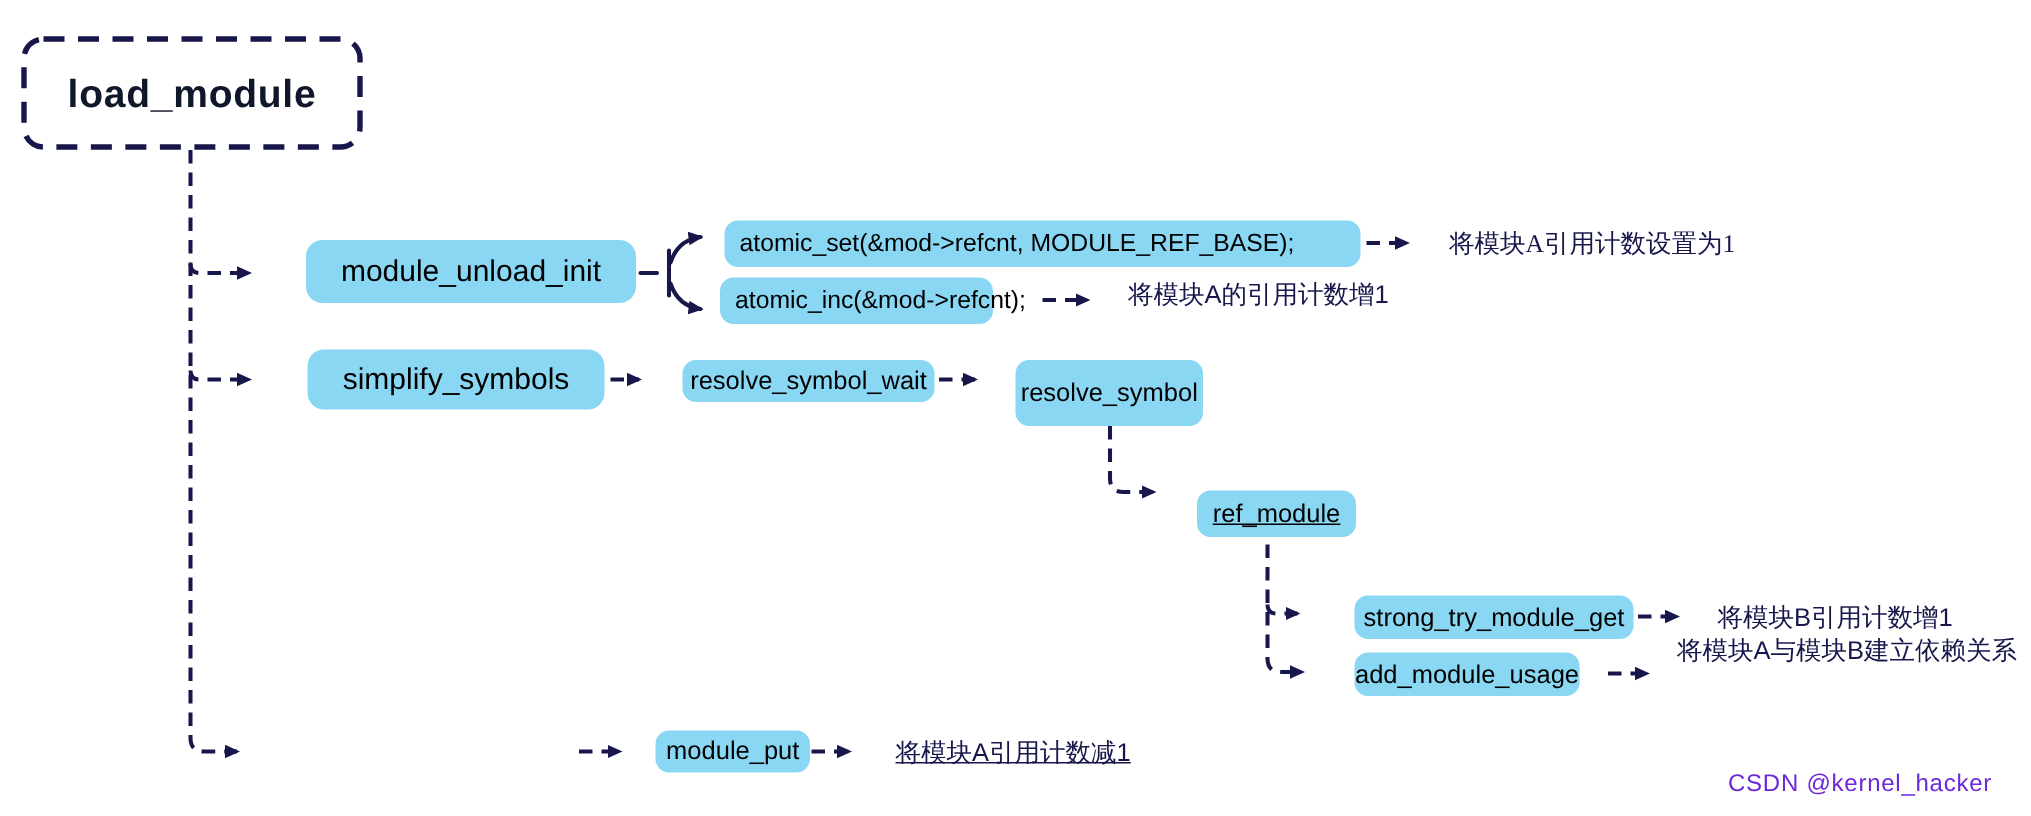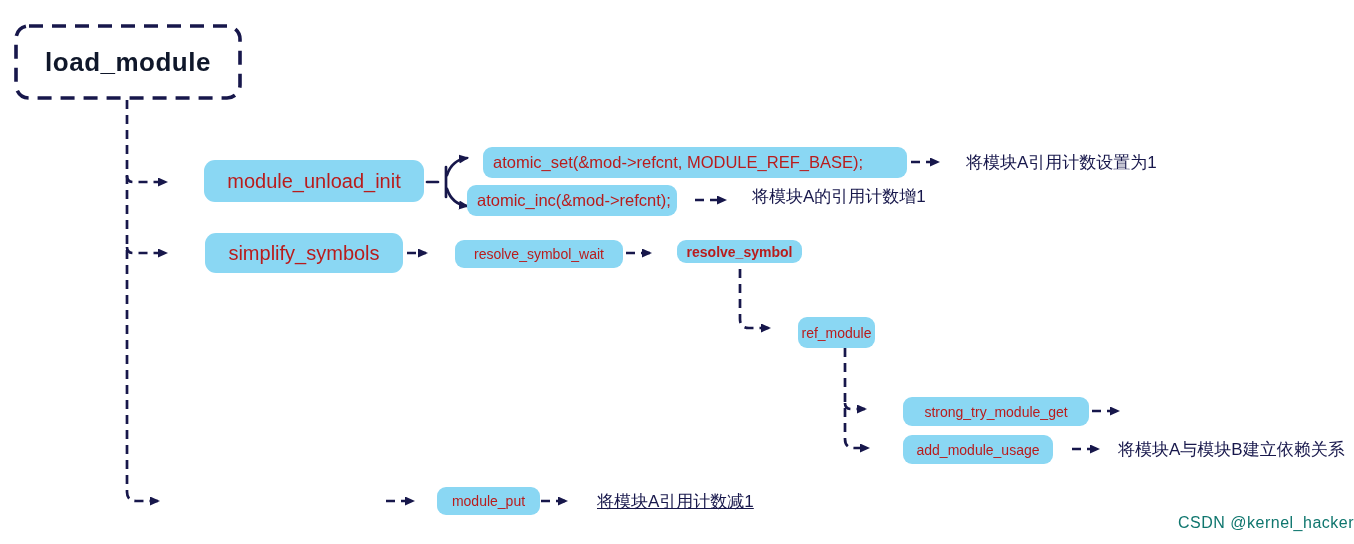--- a/index.html
+++ b/index.html
@@ -27,47 +27,47 @@
   .rootbox {
     left: 16px; top: 26px; width: 224px; height: 72px;
     justify-content: center;
     color: #0f172a;
     font-size: 26px;
     font-weight: bold;
     letter-spacing: 0.5px;
   }
   .node {
     background: #8AD7F3;
-    color: #b91c1c;
+    color: #000000;
     justify-content: center;
   }
   .node.big { border-radius: 11px; font-size: 20px; }
-  .node.small { border-radius: 9px; font-size: 14px; }
+  .node.small { border-radius: 9px; font-size: 17px; }
   .node.code { border-radius: 9px; font-size: 16.5px; justify-content: flex-start; padding-left: 10px; }
   .note { color: #17174B; font-size: 17px; }
-  .watermark { color: #0f766e; font-size: 16px; letter-spacing: 0.5px; margin-left: 26px; }
+  .watermark { color: #6d28d9; font-size: 16px; letter-spacing: 0.5px; }
 
   
   #n-module-unload-init   { left: 204px; top: 160px; width: 220px; height: 42px; }
   #n-atomic-set           { left: 483px; top: 147px; width: 424px; height: 31px; }
-  #n-atomic-inc           { left: 467px; top: 185px; width: 210px; height: 31px; }
+  #n-atomic-inc           { left: 480px; top: 185px; width: 182px; height: 31px; }
   #n-simplify-symbols     { left: 205px; top: 233px; width: 198px; height: 40px; }
   #n-resolve-symbol-wait  { left: 455px; top: 240px; width: 168px; height: 28px; }
-  #n-resolve-symbol       { left: 677px; top: 240px; width: 125px; height: 23px; font-weight: bold; }
-  #n-ref-module           { left: 798px; top: 317px; width:  77px; height: 31px; }
+  #n-resolve-symbol       { left: 677px; top: 240px; width: 125px; height: 44px; }
+  #n-ref-module           { left: 798px; top: 327px; width:  106px; height: 31px; text-decoration: underline; }
   #n-strong-try           { left: 903px; top: 397px; width: 186px; height: 29px; }
   #n-add-module-usage     { left: 903px; top: 435px; width: 150px; height: 29px; }
   #n-do-init-module       { left: 204px; top: 480px; width: 179px; height: 42px; }
   #n-module-put           { left: 437px; top: 487px; width: 103px; height: 28px; }
 
   
-  #t-atomic-set  { left:  966px; top: 151px; height: 22px; }
+  #t-atomic-set  { left:  966px; top: 151px; height: 22px; font-family: Liberation Serif, serif; }
   #t-atomic-inc  { left:  752px; top: 185px; height: 22px; }
   #t-strong-try  { left: 1145px; top: 400px; height: 22px; }
-  #t-add-usage   { left: 1118px; top: 438px; height: 22px; }
+  #t-add-usage   { left: 1118px; top: 422px; height: 22px; }
   #t-module-put  { left:  597px; top: 490px; height: 22px; text-decoration: underline; }
   .watermark     { left: 1152px; top: 513px; height: 20px; }
 </style>
 </head>
 <body>
 
 <div id="stage">
 
   <svg id="connectors" width="1354" height="544" viewBox="0 0 1354 544" xmlns="http://www.w3.org/2000/svg">
     <defs>
@@ -141,20 +141,21 @@
   </div>
   <div class="node small" id="n-resolve-symbol">
     <span>resolve_symbol</span>
   </div>
   <div class="node small" id="n-ref-module">
     <span>ref_module</span>
   </div>
   <div class="node small" id="n-strong-try">
     <span>strong_try_module_get</span>
   </div>
+  <div class="note" id="t-strong-try">将模块B引用计数增1</div>
   <div class="node small" id="n-add-module-usage">
     <span>add_module_usage</span>
   </div>
   <div class="note" id="t-add-usage">将模块A与模块B建立依赖关系</div>
 
   <div class="node small" id="n-module-put">
     <span>module_put</span>
   </div>
   <div class="note" id="t-module-put">将模块A引用计数减1</div>
 

